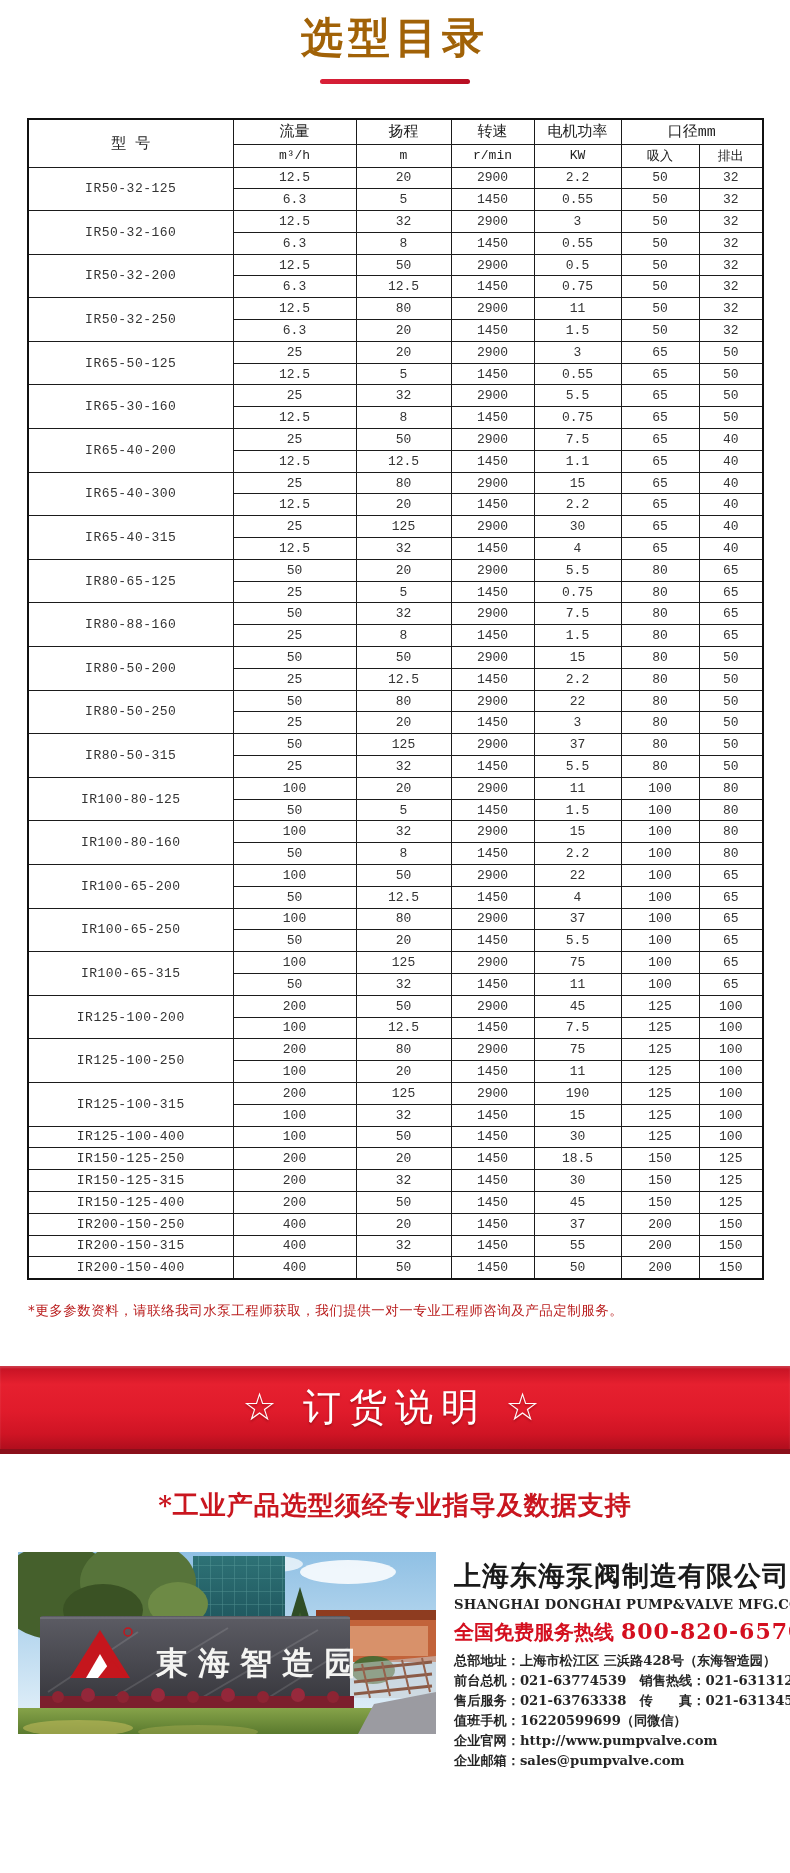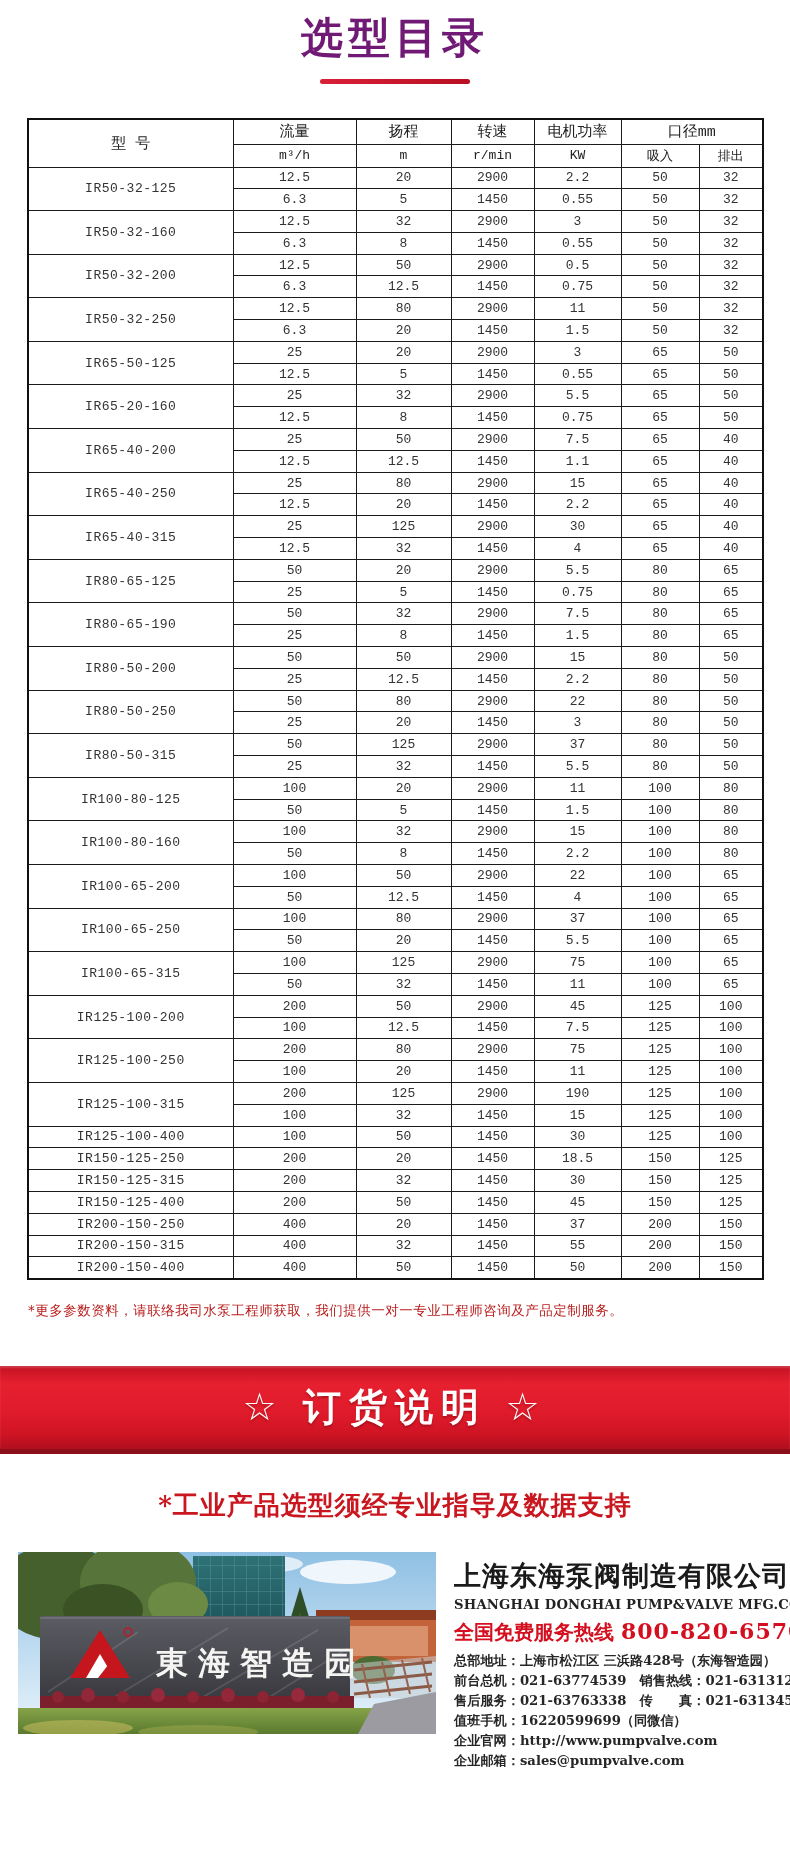--- a/index.html
+++ b/index.html
@@ -6,21 +6,21 @@
   html,body { background:#ffffff; }
   body {
     width:790px; min-height:1873px; margin:0 auto;
     font-family:"DejaVu Sans", sans-serif;
     color:#222;
   }
 
   
   .page-title {
     text-align:center; padding-top:10px;
-    font-size:42px; font-weight:900; letter-spacing:5px; color:#701a75;
+    font-size:42px; font-weight:900; letter-spacing:5px; color:#a16207;
     font-family:"Liberation Sans","DejaVu Sans",sans-serif;
   }
   .title-divider {
     width:150px; height:5px; margin:13px auto 0 auto;
     background:linear-gradient(90deg,#d92038,#b80f22);
     border-radius:3px;
   }
 
   
   .spec-table-wrap { margin:34px 0 0 27px; }
@@ -47,21 +47,21 @@
 
   
   .order-banner {
     margin-top:46px; width:790px; height:88px;
     background:linear-gradient(180deg,#c31123 0%, #e6202f 22%, #e01b2b 55%, #cf1424 82%, #b00e1d 100%);
     border-bottom:5px solid #8a0f1a;
     display:flex; align-items:center; justify-content:center;
     box-shadow:inset 0 2px 2px rgba(255,255,255,.18);
   }
   .order-banner .banner-text {
-    color:#ffffff; font-size:38px; font-weight:700; letter-spacing:8px;
+    color:#ffffff; font-size:38px; font-weight:400; letter-spacing:8px;
     font-family:"Liberation Sans","DejaVu Sans",sans-serif;
     text-shadow:0 2px 2px rgba(120,8,16,.45);
   }
 
   
   .notice { margin-top:38px; text-align:center; }
   .notice-line {
     font-family:"DejaVu Serif","Liberation Serif",serif;
     font-weight:bold; color:#c9161f; font-size:26px; letter-spacing:1px;
     line-height:1.0;
@@ -203,21 +203,21 @@
         </tr>
         <tr>
           <td>12.5</td>
           <td>5</td>
           <td>1450</td>
           <td>0.55</td>
           <td>65</td>
           <td>50</td>
         </tr>
         <tr>
-          <td rowspan="2" class="model-cell">IR65-20-160</td>
+          <td rowspan="2" class="model-cell">IR65-30-160</td>
           <td>25</td>
           <td>32</td>
           <td>2900</td>
           <td>5.5</td>
           <td>65</td>
           <td>50</td>
         </tr>
         <tr>
           <td>12.5</td>
           <td>8</td>
@@ -237,21 +237,21 @@
         </tr>
         <tr>
           <td>12.5</td>
           <td>12.5</td>
           <td>1450</td>
           <td>1.1</td>
           <td>65</td>
           <td>40</td>
         </tr>
         <tr>
-          <td rowspan="2" class="model-cell">IR65-40-250</td>
+          <td rowspan="2" class="model-cell">IR65-40-300</td>
           <td>25</td>
           <td>80</td>
           <td>2900</td>
           <td>15</td>
           <td>65</td>
           <td>40</td>
         </tr>
         <tr>
           <td>12.5</td>
           <td>20</td>
@@ -288,21 +288,21 @@
         </tr>
         <tr>
           <td>25</td>
           <td>5</td>
           <td>1450</td>
           <td>0.75</td>
           <td>80</td>
           <td>65</td>
         </tr>
         <tr>
-          <td rowspan="2" class="model-cell">IR80-65-190</td>
+          <td rowspan="2" class="model-cell">IR80-88-160</td>
           <td>50</td>
           <td>32</td>
           <td>2900</td>
           <td>7.5</td>
           <td>80</td>
           <td>65</td>
         </tr>
         <tr>
           <td>25</td>
           <td>8</td>

